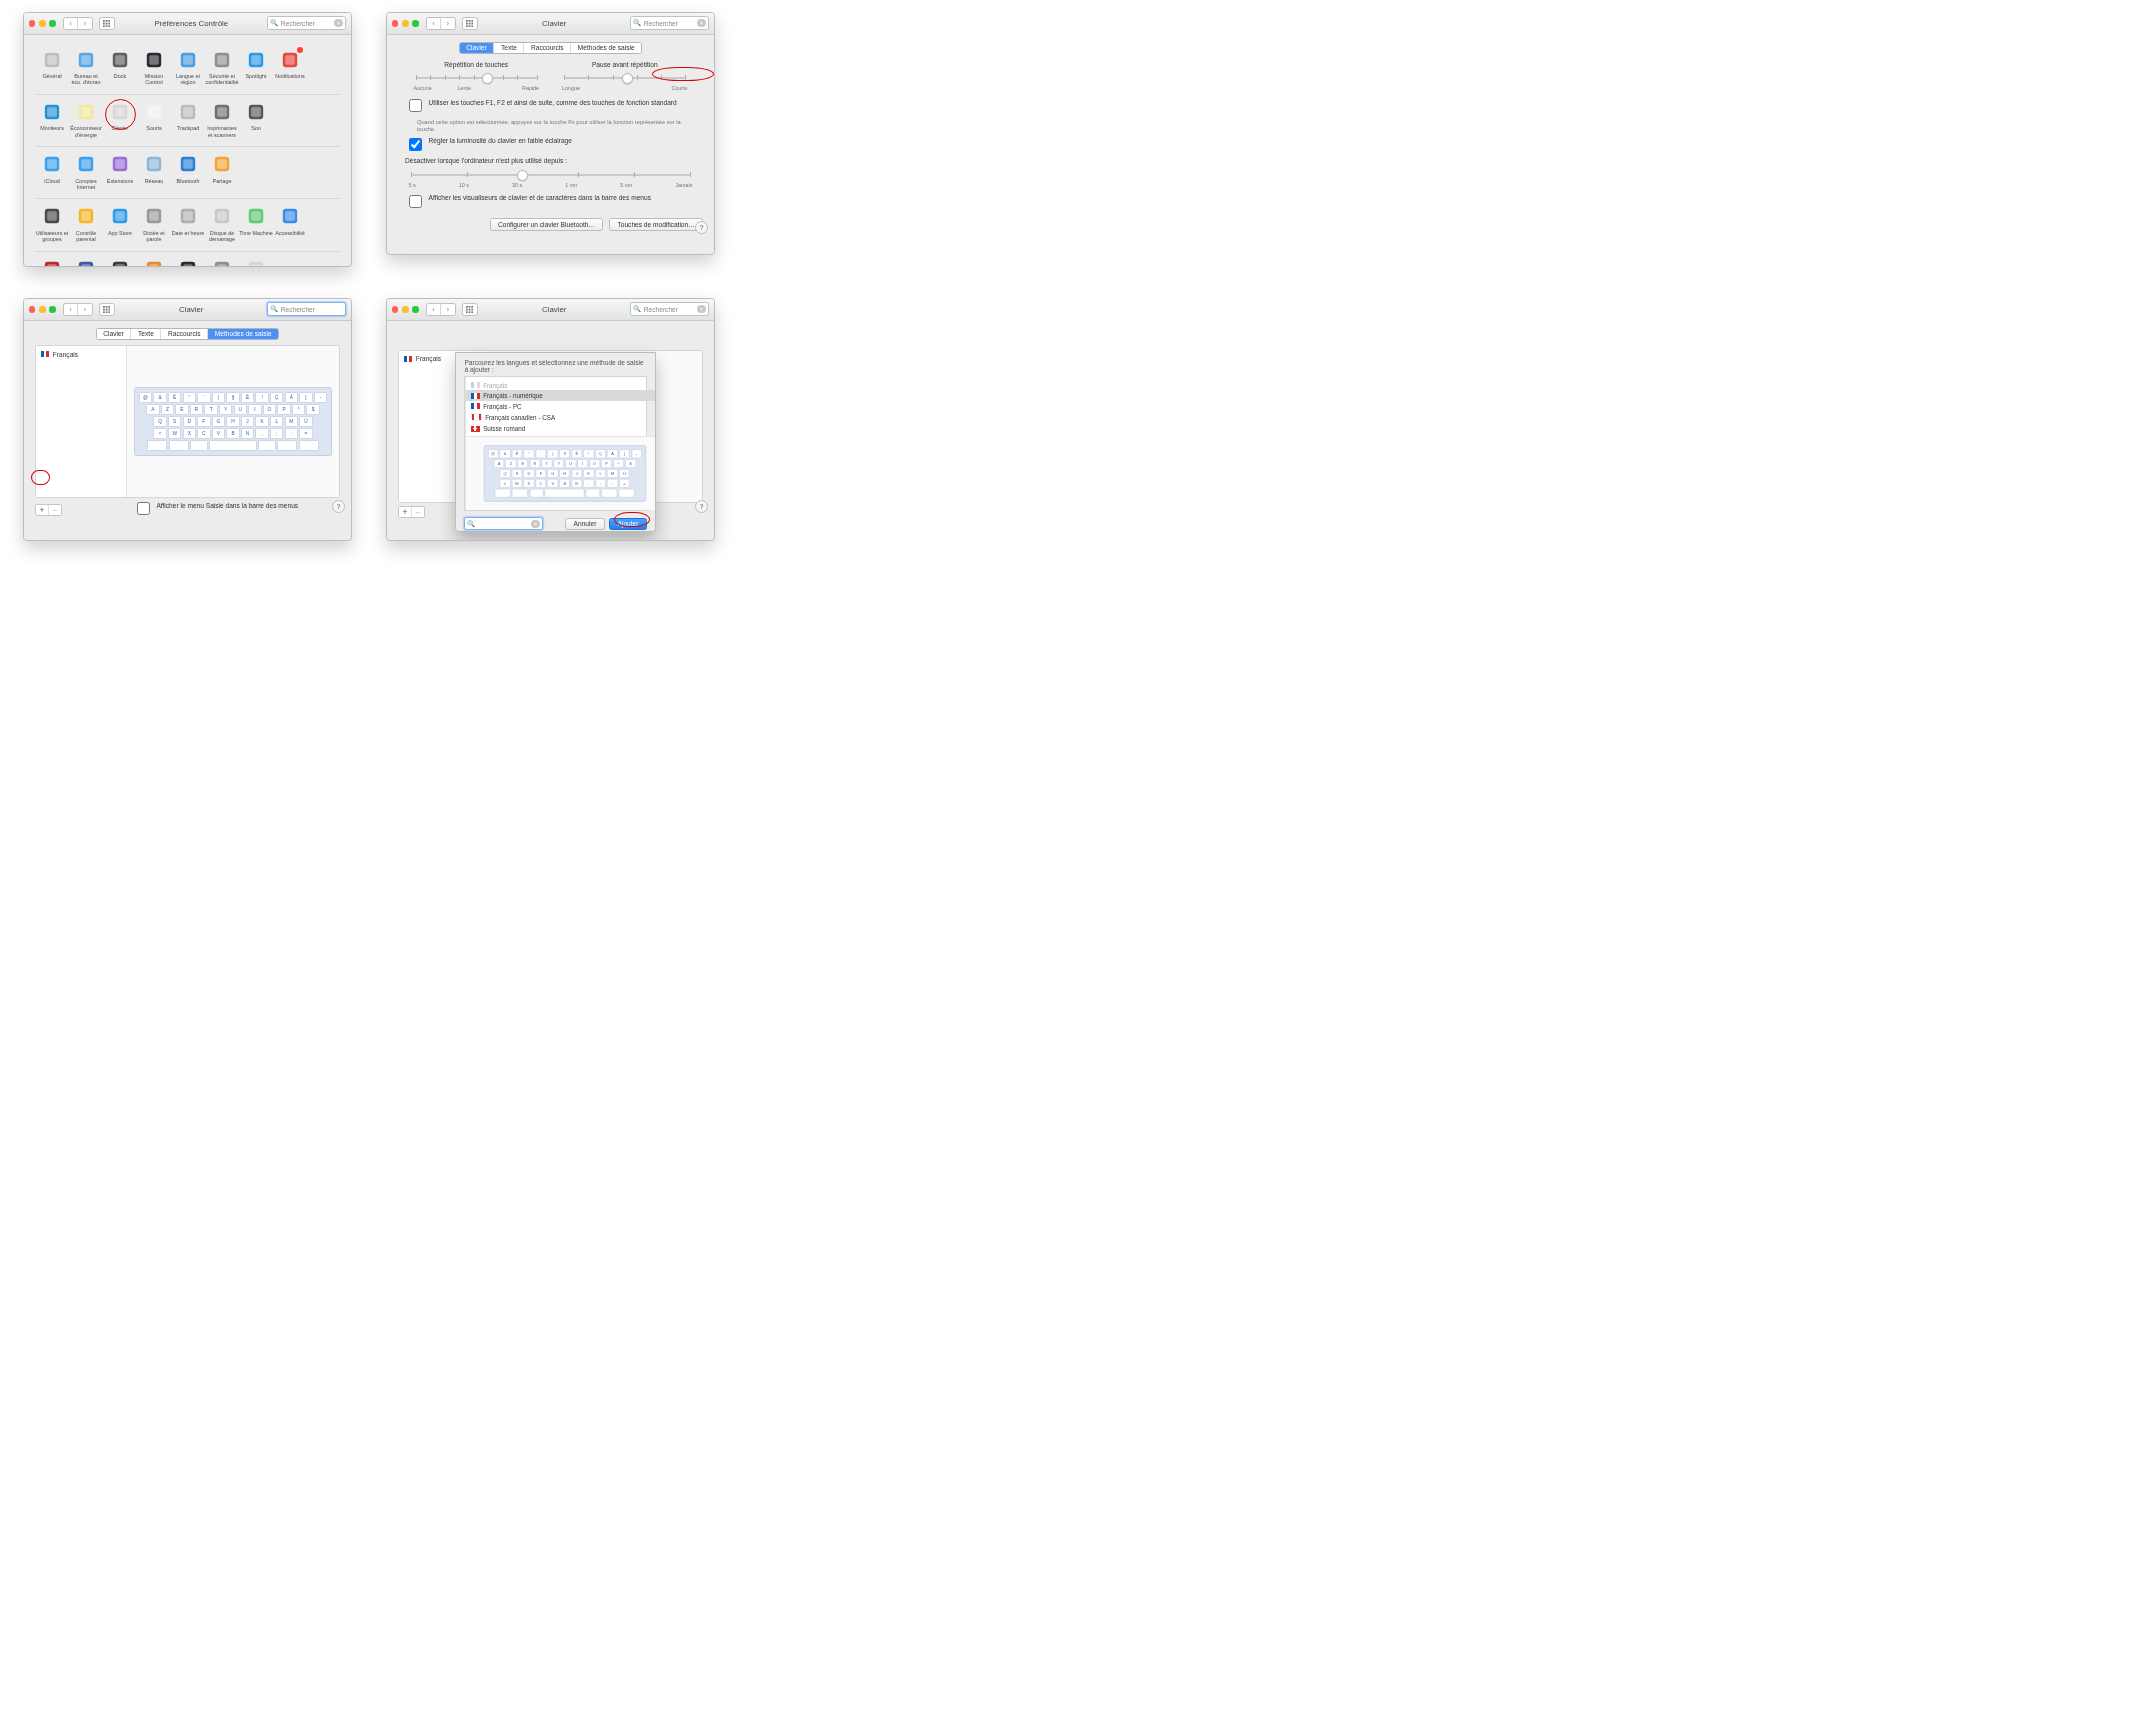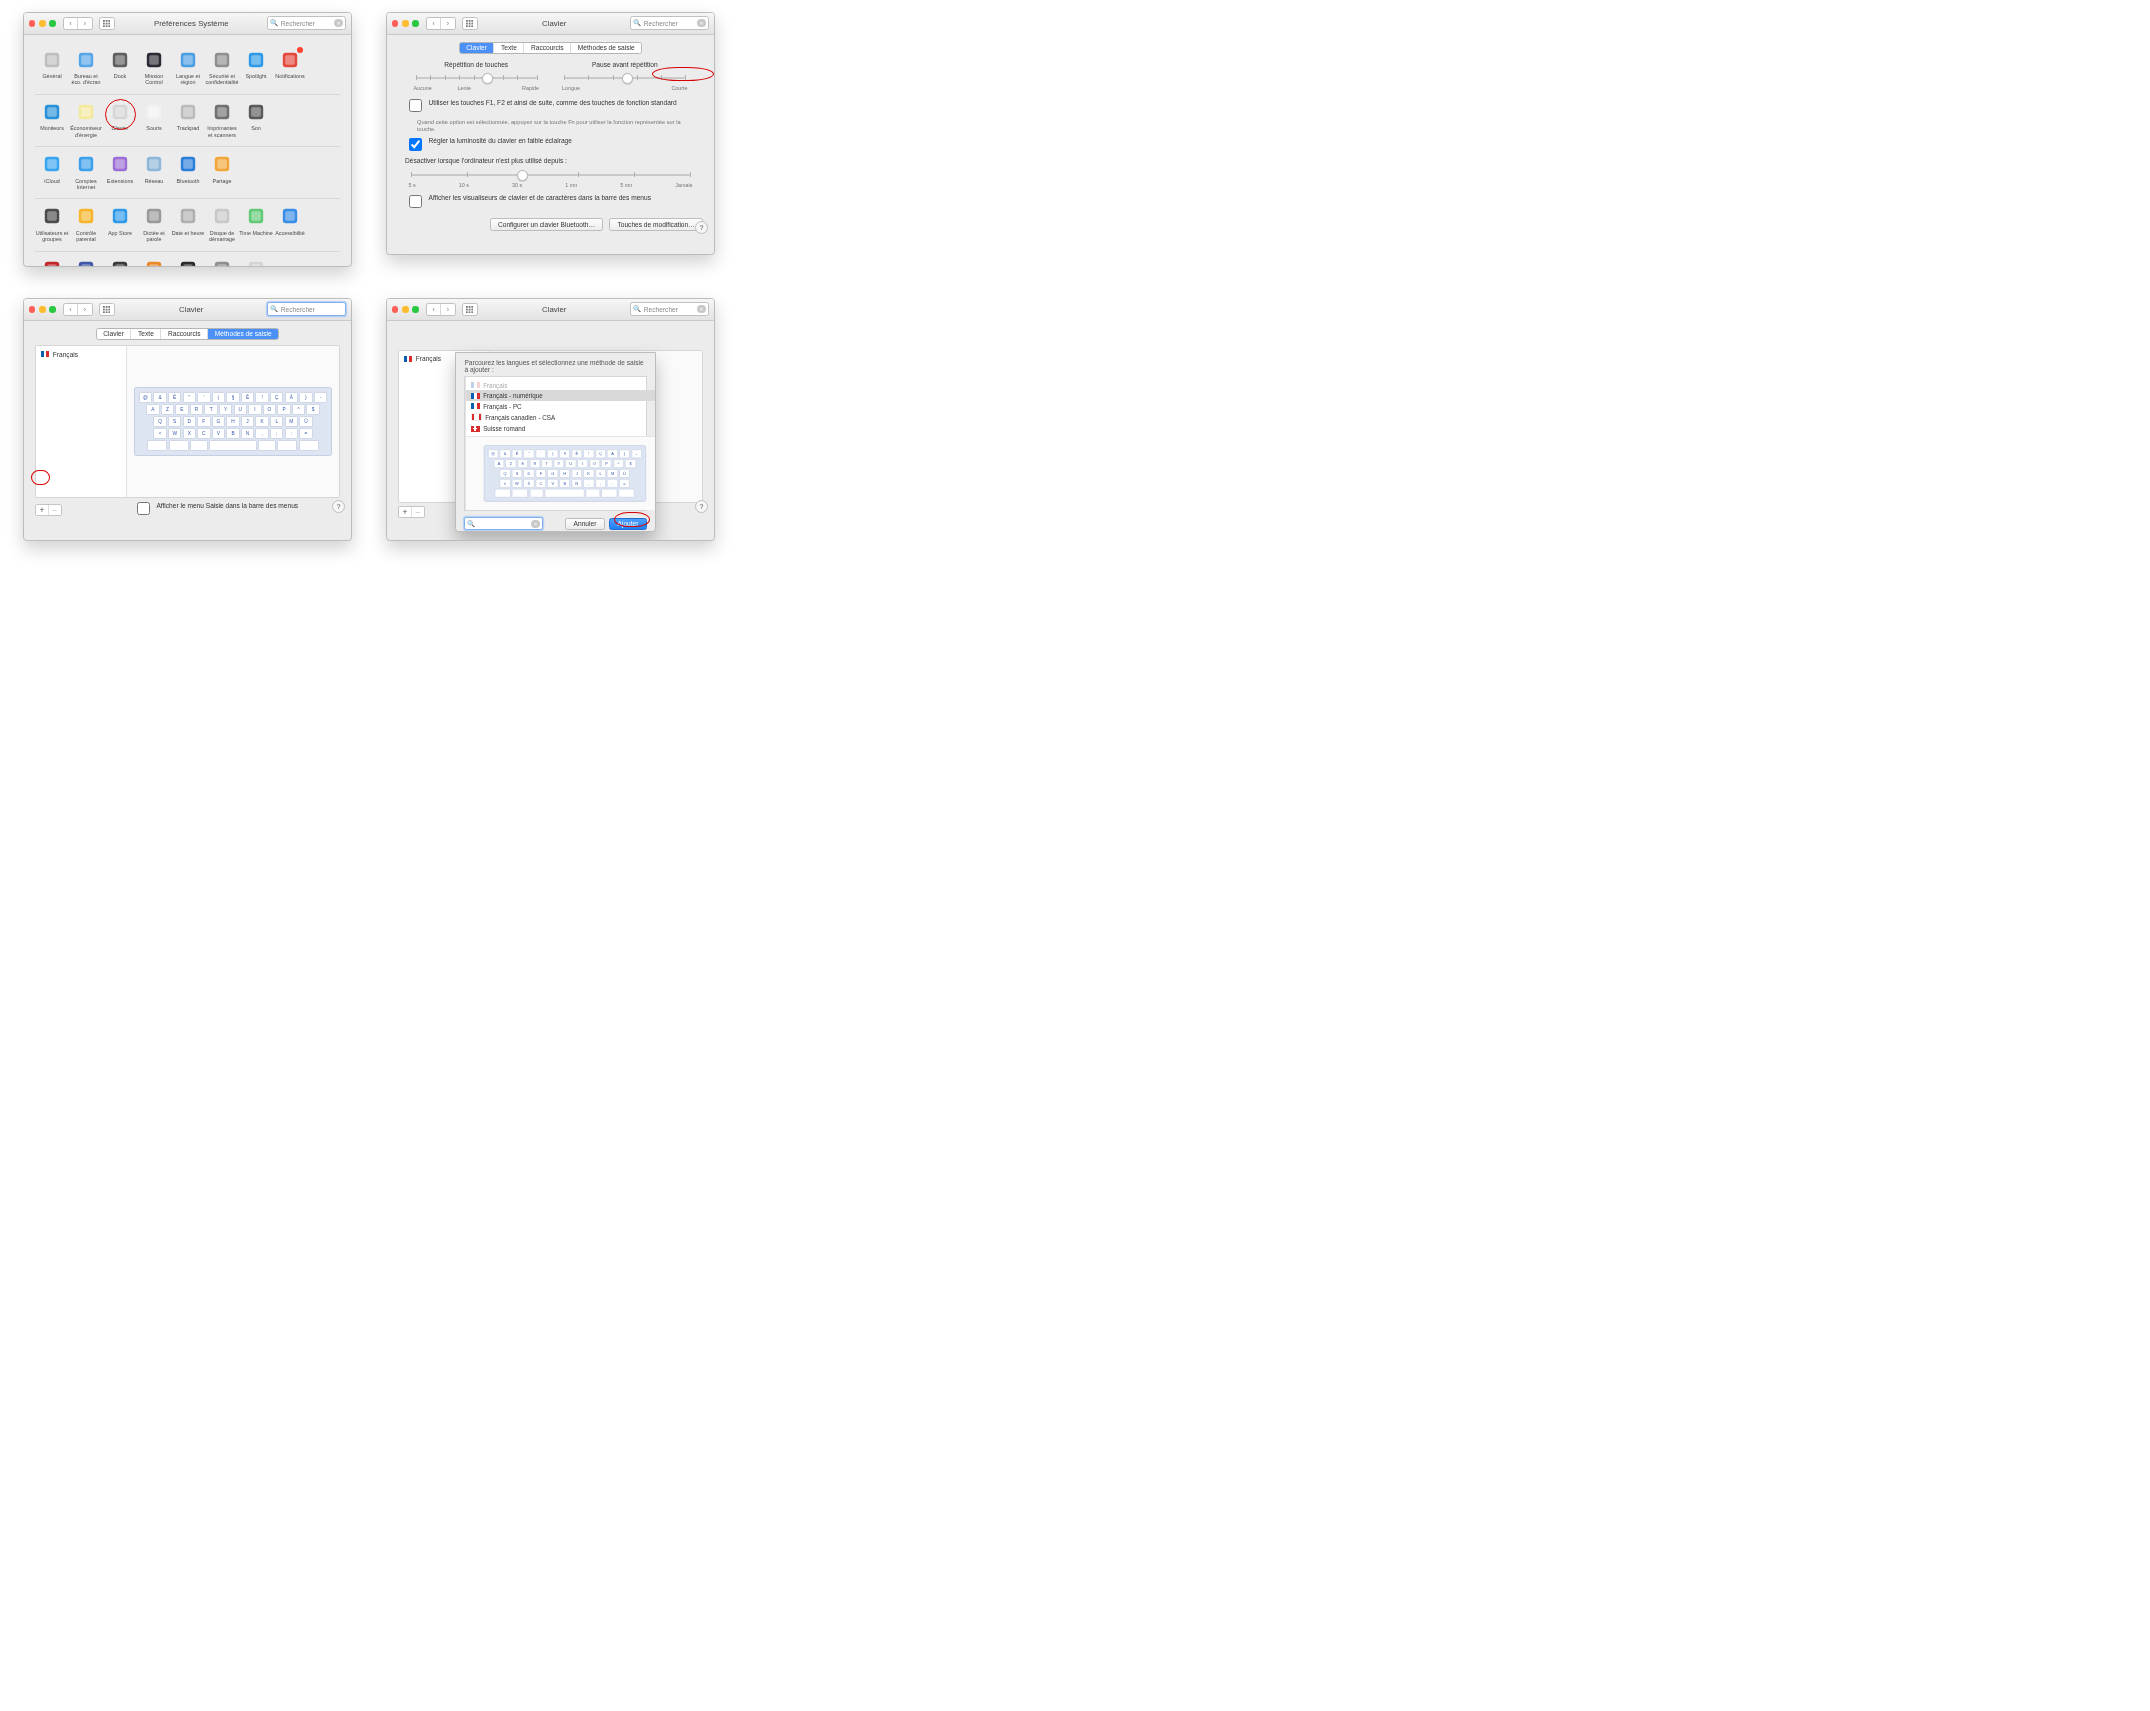--- a/index.html
+++ b/index.html
@@ -113,21 +113,21 @@
               <rect x="9" y="0" width="3" height="3"></rect>
               <rect x="0" y="4.5" width="3" height="3"></rect>
               <rect x="4.5" y="4.5" width="3" height="3"></rect>
               <rect x="9" y="4.5" width="3" height="3"></rect>
               <rect x="0" y="9" width="3" height="3"></rect>
               <rect x="4.5" y="9" width="3" height="3"></rect>
               <rect x="9" y="9" width="3" height="3"></rect>
             </g>
           </svg>
     </div>
-    <div class="title">Préférences Système</div>
+    <div class="title">Préférences Contrôle</div>
     <div class="search">
       <span class="mag">🔍</span>
       <span class="ph">Rechercher</span>
       <span class="clr">×</span>
     </div>
   </div>
   <div class="body prefgrid" id="prefgrid">
         <div class="row">
           <div class="pref">
             <div class="ico">

